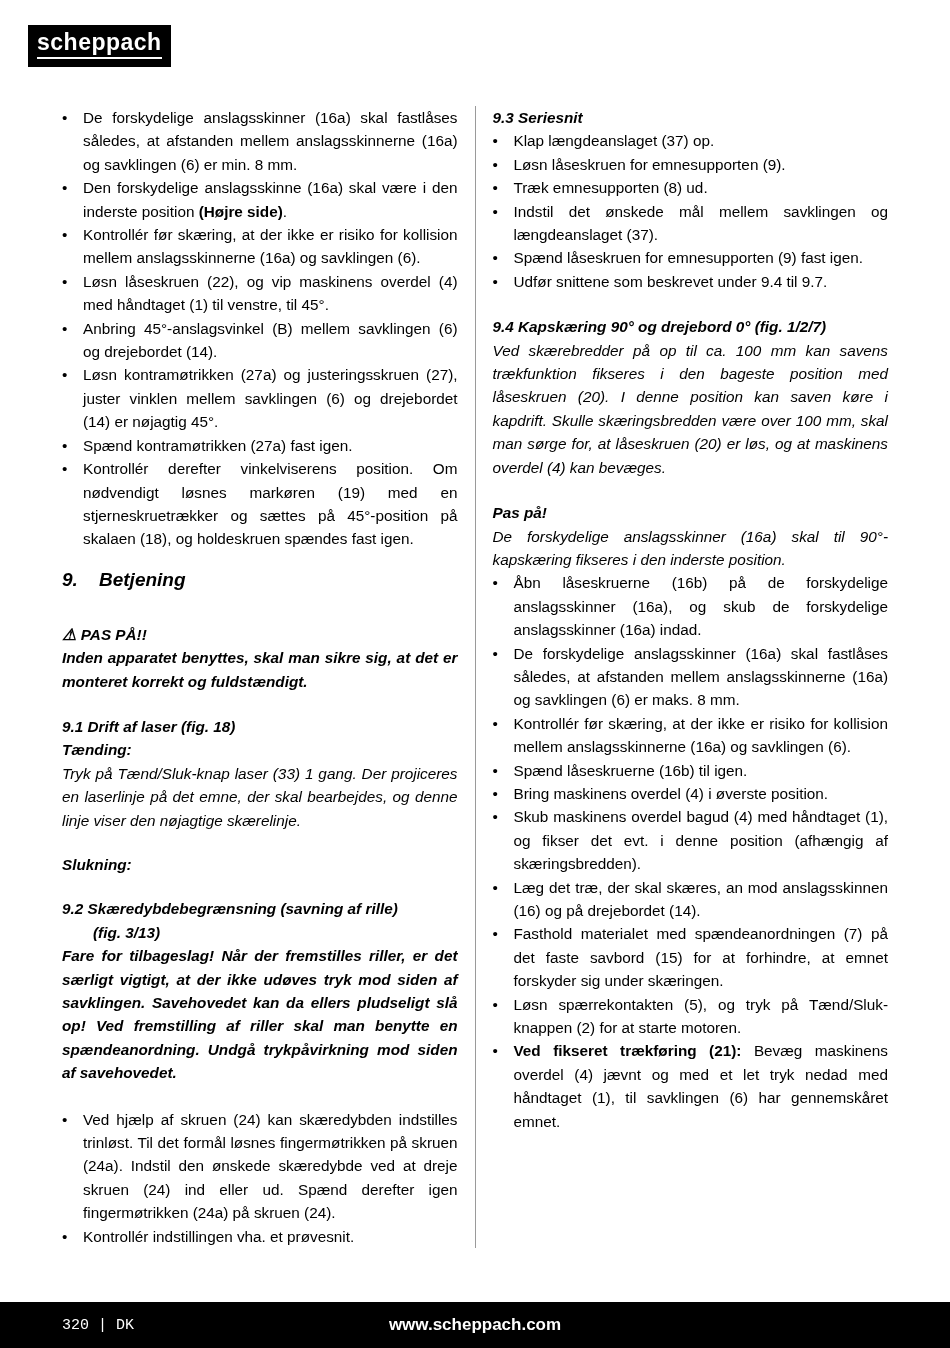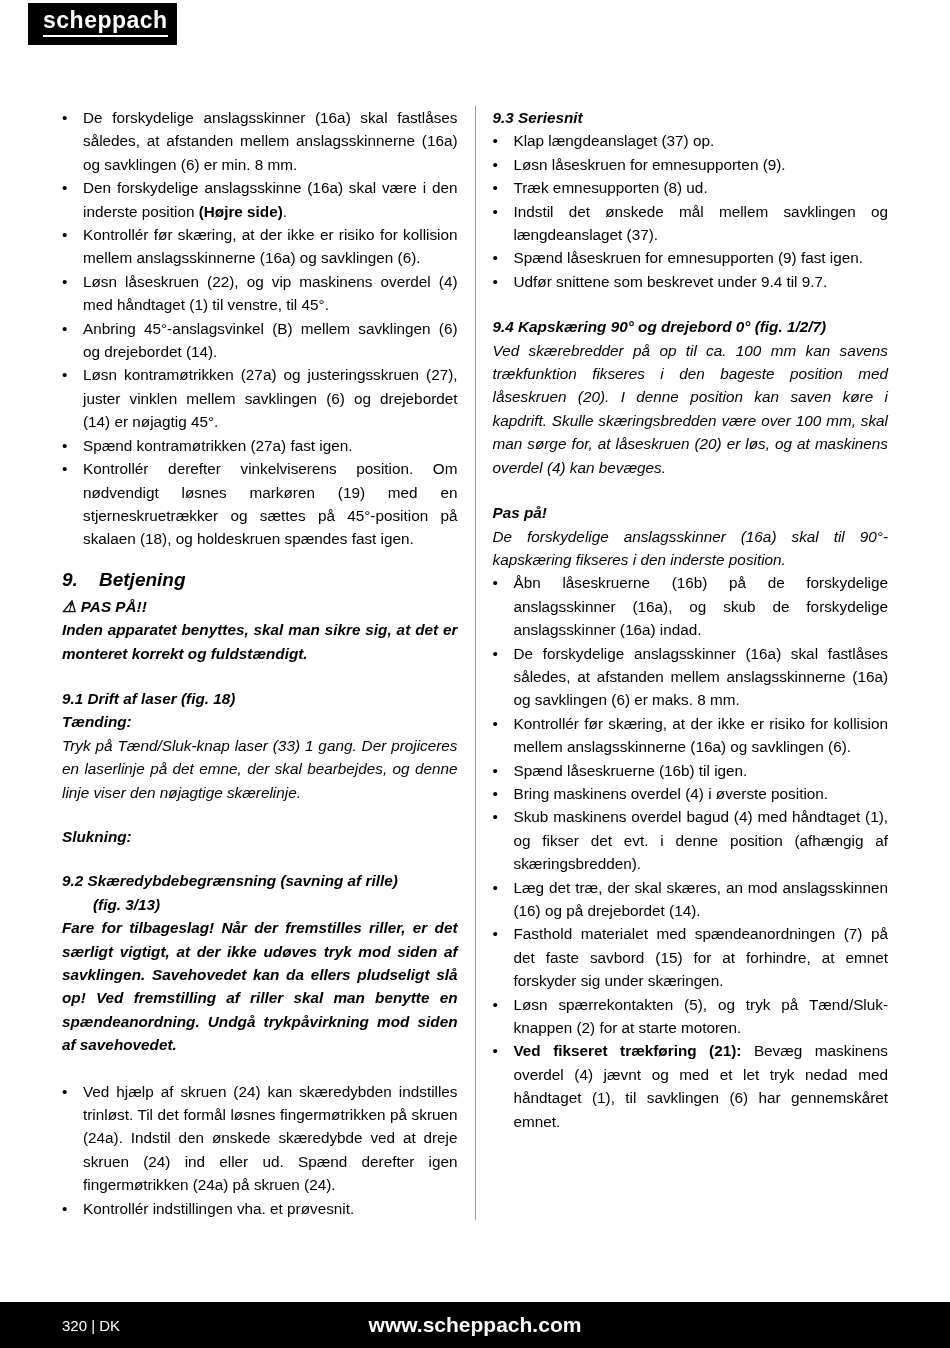--- a/index.html
+++ b/index.html
@@ -9,24 +9,24 @@
     width: 950px;
     height: 1348px;
     background: #fff;
     color: #000;
     font-family: "Liberation Sans", sans-serif;
     overflow: hidden;
   }
   
   .logo {
     position: absolute;
-    top: 3px;
+    top: 25px;
     left: 28px;
     background: var(--logo-bg, #000);
-    padding: 6px 9px 8px 15px;
+    padding: 6px 9px 8px 9px;
   }
   .logo-text {
     display: inline-block;
     color: #fff;
     font-weight: 700;
     font-size: 23px;
     line-height: 1;
     letter-spacing: 0.5px;
     border-bottom: 2px solid #fff;
     padding-bottom: 3px;
@@ -73,30 +73,31 @@
     height: 46px;
     background: var(--footer-bg, #000);
     color: #fff;
   }
   .footer-page {
     position: absolute;
     left: 62px;
     top: 50%;
     transform: translateY(-50%);
     font-size: 15px;
+    font-family: Liberation Mono, monospace;
   }
   .footer-url {
     position: absolute;
     left: 0;
     width: 100%;
     top: 50%;
     transform: translateY(-50%);
     text-align: center;
     font-weight: 700;
-    font-size: 21px;
+    font-size: 17px;
   }
 </style>
 </head>
 <body>
 
 <div class="page">
 
   <header>
     <div class="logo">
       <span class="logo-text">scheppach</span>
@@ -133,21 +134,21 @@
           <li>
             <span class="marker">•</span>
             <span class="li-body"><span>Spænd kontramøtrikken (27a) fast igen.</span></span>
           </li>
           <li>
             <span class="marker">•</span>
             <span class="li-body"><span>Kontrollér derefter vinkelviserens position. Om nødvendigt løsnes markøren (19) med en stjerneskruetrækker og sættes på 45°-position på skalaen (18), og holdeskruen spændes fast igen.</span></span>
           </li>
         </ul>
         <div class="blk h1" style="margin-top: 15px;"><span class="hnum">9.</span><span>Betjening</span></div>
-        <div class="blk bold" style="margin-top: 2px;"><span class="warn">⚠ </span><span>PAS PÅ!!</span></div>
+        <div class="blk bold" style="margin-top: 30px;"><span class="warn">⚠ </span><span>PAS PÅ!!</span></div>
         <div class="blk bold"><span>Inden apparatet benyttes, skal man sikre sig, at det er monteret korrekt og fuldstændigt.</span></div>
         <div class="blk h2" style="margin-top: 22px;"><span>9.1 Drift af laser (fig. 18)</span></div>
         <div class="blk bold"><span>Tænding:</span></div>
         <div class="blk para"><span>Tryk på Tænd/Sluk-knap laser (33) 1 gang. Der projiceres en laserlinje på det emne, der skal bearbejdes, og denne linje viser den nøjagtige skærelinje.</span></div>
         <div class="blk bold" style="margin-top: 21px;"><span>Slukning:</span></div>
         <div class="blk h2" style="margin-top: 21px;"><span>9.2 Skæredybdebegrænsning (savning af rille)</span></div>
         <div class="blk h2 indent"><span>(fig. 3/13)</span></div>
         <div class="blk bold"><span>Fare for tilbageslag! Når der fremstilles riller, er det særligt vigtigt, at der ikke udøves tryk mod siden af savklingen. Savehovedet kan da ellers pludseligt slå op! Ved fremstilling af riller skal man benytte en spændeanordning. Undgå trykpåvirkning mod siden af savehovedet.</span></div>
         <ul class="bullets" style="margin-top: 23px;">
           <li>

